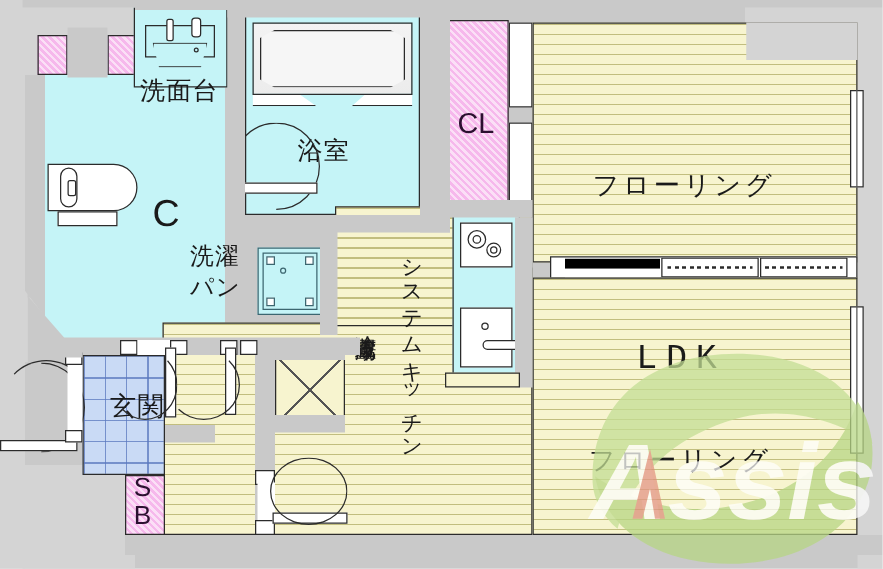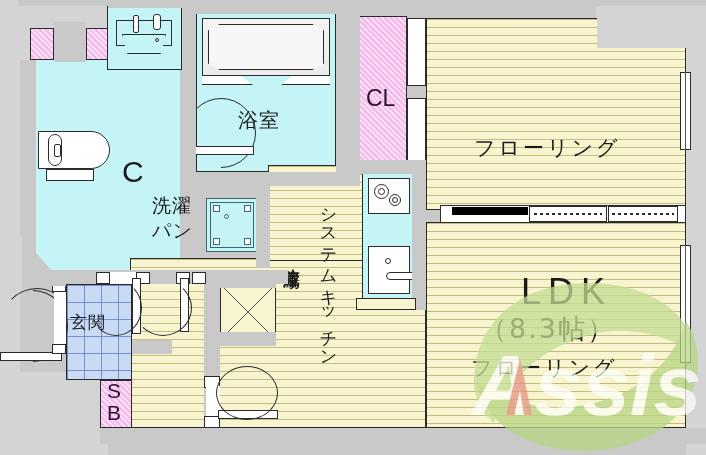--- a/index.html
+++ b/index.html
@@ -71,20 +71,21 @@
 
   <div class="abs room-wet outline" style="left:107px;top:6px;width:75px;height:64px;"></div>
 
   <div class="abs outline" style="left:116px;top:20px;width:56px;height:26px;background:#c5f4f7;"></div>
   <div class="abs outline" style="left:122px;top:34px;width:44px;height:20px;background:#c5f4f7;
               clip-path:polygon(0 0,100% 0,88% 100%,12% 100%);"></div>
   <div class="abs outline" style="left:133px;top:15px;width:6px;height:18px;background:#fff;border-radius:2px;"></div>
   <div class="abs outline" style="left:153px;top:14px;width:8px;height:16px;background:#fff;border-radius:3px;"></div>
   <div class="abs" style="left:155px;top:38px;width:4px;height:4px;border:1px solid #2b2b2b;border-radius:50%;"></div>
 
+  <span class="lbl" style="left:112px;top:62px;font-size:20px;letter-spacing:1px;">洗面台</span>
 
   <div class="abs outline" style="left:38px;top:131px;width:72px;height:38px;background:#fff;border-radius:0 22px 22px 0;"></div>
   <div class="abs outline" style="left:48px;top:134px;width:14px;height:32px;background:#fff;border-radius:7px;"></div>
   <div class="abs outline" style="left:54px;top:144px;width:7px;height:13px;background:#fff;border-radius:2px;"></div>
   <div class="abs outline" style="left:46px;top:169px;width:48px;height:12px;background:#fff;"></div>
 
   <span class="lbl" style="left:122px;top:156px;font-size:30px;font-family:'Liberation Sans',sans-serif;">C</span>
 
   <div class="abs room-wet outline" style="left:196px;top:12px;width:140px;height:160px;"></div>
 
@@ -135,23 +136,22 @@
   <div class="abs blk" style="left:452px;top:207px;width:76px;height:8px;"></div>
   <div class="abs" style="left:452px;top:215px;width:76px;height:7px;background:#fff;"></div>
   <div class="abs white outline" style="left:529px;top:206px;width:78px;height:16px;"></div>
   <div class="abs" style="left:534px;top:213px;width:68px;height:2px;
               background-image:repeating-linear-gradient(to right,#2b2b2b 0 3px,rgba(0,0,0,0) 3px 6px);"></div>
   <div class="abs white outline" style="left:608px;top:206px;width:70px;height:16px;"></div>
   <div class="abs" style="left:612px;top:213px;width:62px;height:2px;
               background-image:repeating-linear-gradient(to right,#2b2b2b 0 3px,rgba(0,0,0,0) 3px 6px);"></div>
 
   <div class="abs room-floor floorlines outline" style="left:426px;top:222px;width:260px;height:206px;"></div>
-  <span class="lbl" style="left:509px;top:273px;font-size:36px;letter-spacing:7px;
-               font-family:Liberation Sans, sans-serif;margin-left:12px;">LDK</span>
-  <span class="lbl" style="left:480px;top:315px;font-size:27px;letter-spacing:2px;">（8.3帖）</span>
+  <span class="lbl" style="left:509px;top:273px;font-size:28px;letter-spacing:7px;
+               font-family:Liberation Mono, monospace;">LDK</span>
   <span class="lbl" style="left:471px;top:357px;font-size:21px;letter-spacing:3px;">フローリング</span>
 
   <div class="abs white outline" style="left:680px;top:245px;width:11px;height:118px;"></div>
   <div class="abs" style="left:685px;top:245px;width:1px;height:118px;background:#555;"></div>
 
   <div class="abs room-floor floorlines outline" style="left:130px;top:258px;width:296px;height:170px;"></div>
   <div class="abs room-floor floorlines outline" style="left:268px;top:165px;width:158px;height:96px;"></div>
 
   <div class="abs room-wet outline" style="left:362px;top:168px;width:54px;height:134px;"></div>
 
@@ -192,21 +192,21 @@
   <div class="abs wall" style="left:204px;top:276px;width:72px;height:12px;"></div>
   <div class="abs wall" style="left:204px;top:332px;width:72px;height:14px;"></div>
   <div class="abs wall" style="left:412px;top:174px;width:14px;height:40px;"></div>
   <div class="abs wall" style="left:100px;top:428px;width:606px;height:16px;"></div>
   <div class="abs wall" style="left:100px;top:340px;width:18px;height:92px;"></div>
   <div class="abs wall" style="left:100px;top:340px;width:72px;height:14px;"></div>
   <div class="abs wall" style="left:118px;top:278px;width:14px;height:70px;"></div>
   <div class="abs wall" style="left:118px;top:348px;width:14px;height:80px;"></div>
 
   <div class="abs tile tilegrid outline" style="left:66px;top:284px;width:66px;height:96px;"></div>
-  <span class="lbl" style="left:70px;top:314px;font-size:17px;letter-spacing:1px;">玄関</span>
+  <span class="lbl" style="left:88px;top:314px;font-size:21px;letter-spacing:1px;">玄関</span>
 
   <div class="abs arc" style="left:0px;top:288px;width:74px;height:76px;border-radius:50%;
               clip-path:polygon(0 0,100% 0,100% 100%,0 100%,0 100%);
               border-top-color:#2b2b2b;border-left-color:transparent;border-right-color:transparent;border-bottom-color:transparent;"></div>
   <div class="abs" style="left:-2px;top:290px;width:70px;height:72px;border:1.4px solid #2b2b2b;border-radius:50%;
               clip-path:polygon(50% 0,100% 0,100% 100%,50% 100%);background:transparent;"></div>
   <div class="abs leaf" style="left:0px;top:352px;width:62px;height:9px;"></div>
   <div class="abs white outline" style="left:52px;top:282px;width:14px;height:10px;"></div>
   <div class="abs white outline" style="left:52px;top:344px;width:14px;height:10px;"></div>
   <div class="abs white" style="left:54px;top:292px;width:12px;height:52px;"></div>

